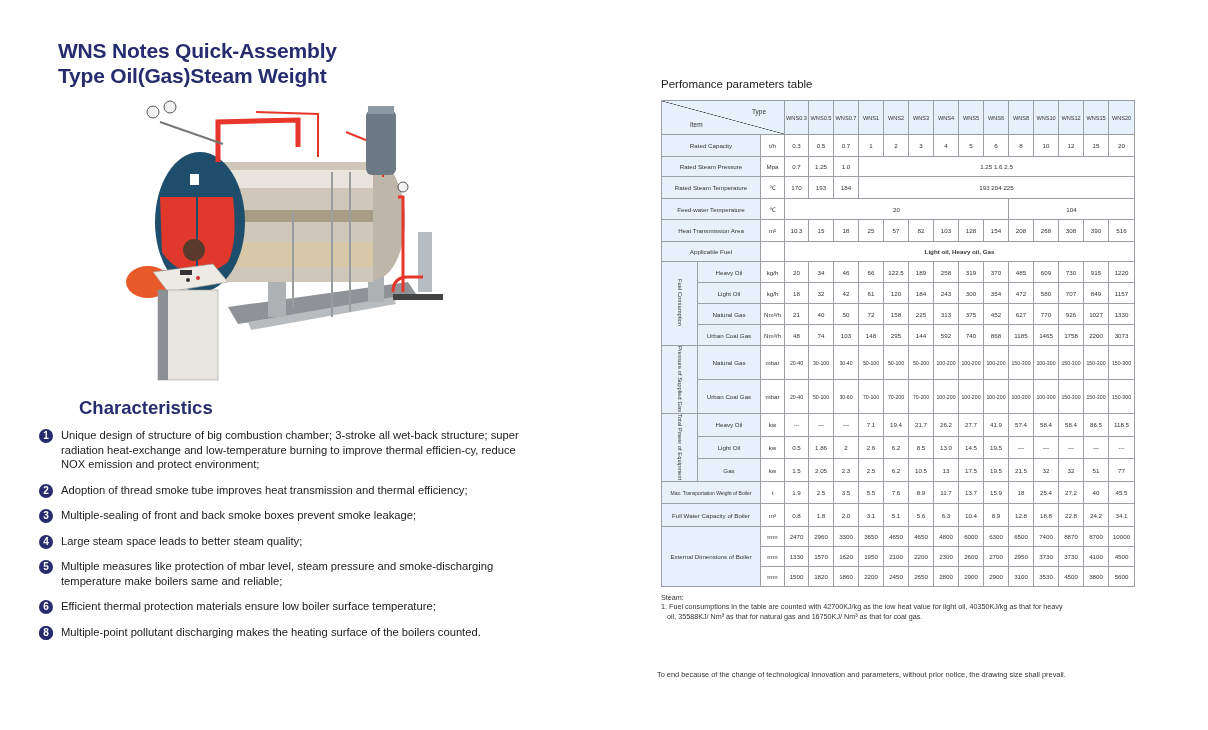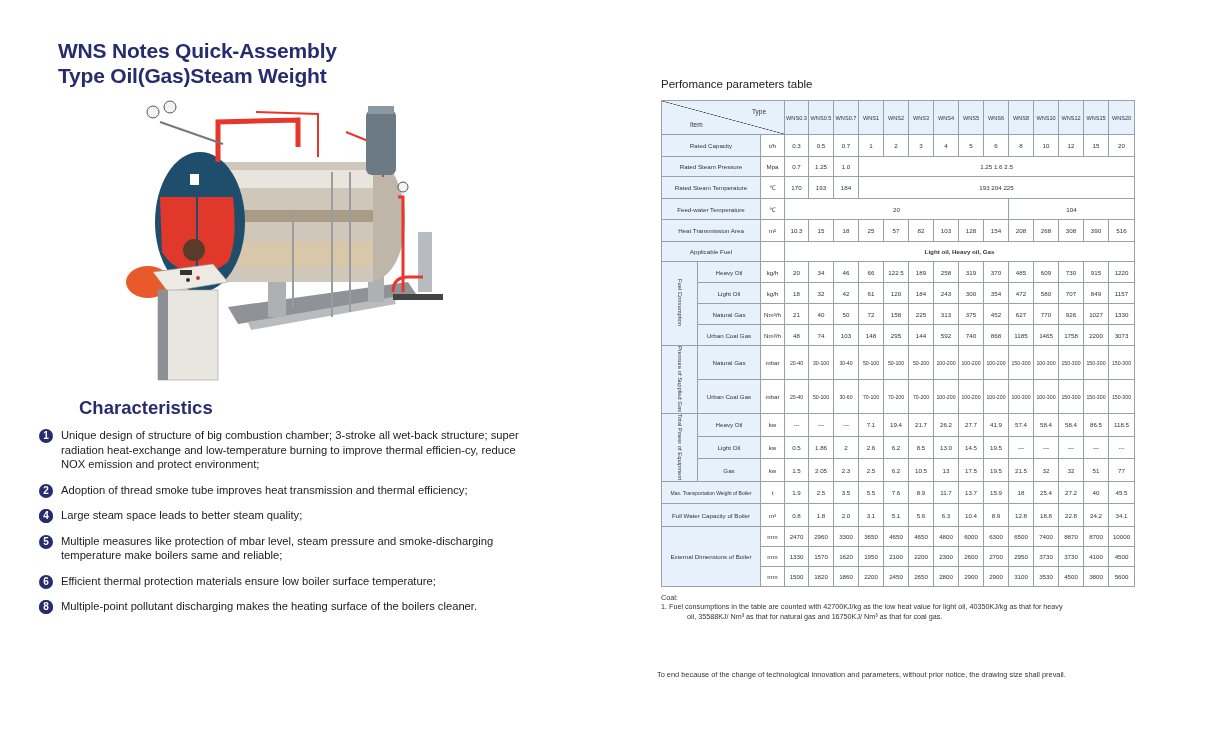--- a/index.html
+++ b/index.html
@@ -15,21 +15,21 @@
   table.perf { position:absolute; left:661px; top:100px; border-collapse:collapse; font-size:6.2px; color:#333; table-layout:fixed; width:473px; }
   table.perf td { border:1px solid #9aa0a6; text-align:center; vertical-align:middle; padding:0; white-space:nowrap; overflow:hidden; }
   table.perf td.lab { background:#e6f1fb; }
   table.perf td.hd { background:#e6f1fb; font-size:5.6px; }
   .diag { position:relative; height:33px; background:linear-gradient(to top right, transparent calc(50% - 0.6px), #444 50%, transparent calc(50% + 0.6px)); }
   .diag .t1 { position:absolute; right:18px; top:7px; font-size:6.5px; }
   .diag .t2 { position:absolute; left:28px; bottom:6px; font-size:6.5px; }
   .vert { writing-mode:vertical-rl; font-size:5.8px; line-height:6.5px; display:inline-block; }
   .notes { position:absolute; left:661px; top:593px; font-size:7.2px; line-height:9.4px; color:#333; width:480px; margin:0; }
   .notes p { margin:0; }
-  .notes .ind { padding-left:6px;margin-left:20px; }
+  .notes .ind { padding-left:6px; }
   .footer { position:absolute; left:657px; top:670px; font-size:7.4px; color:#333; margin:0; }
 </style>
 </head>
 <body>
 
 <h1 class="title">
   <span>WNS Notes Quick-Assembly</span><br>
   <span>Type Oil(Gas)Steam Weight</span>
 </h1>
 
@@ -82,26 +82,26 @@
   <path d="M280,105 L285,105 L285,200" fill="none" stroke="#e8362a" stroke-width="3"></path>
   <rect x="300" y="140" width="14" height="60" fill="#b7bcc0"></rect>
   <path d="M275,200 Q275,185 290,185 L305,185" fill="none" stroke="#e8362a" stroke-width="3"></path>
   <rect x="275" y="202" width="50" height="6" fill="#444"></rect>
 </svg>
 
 <h2 class="char-title">Characteristics</h2>
 <ul class="char-list">
   <li class="char-item" style="margin-bottom:11px"><span class="badge">1</span><span>Unique design of structure of big combustion chamber; 3-stroke all wet-back structure; super radiation heat-exchange and low-temperature burning to improve thermal efficien-cy, reduce NOX emission and protect environment;</span></li>
   <li class="char-item" style="margin-bottom:11px"><span class="badge">2</span><span>Adoption of thread smoke tube improves heat transmission and thermal efficiency;</span></li>
-  <li class="char-item" style="margin-bottom:11px"><span class="badge">3</span></li>
+  <li class="char-item" style="margin-bottom:11px"><span class="badge">3</span><span>Multiple-sealing of front and back smoke boxes prevent smoke leakage;</span></li>
   <li class="char-item" style="margin-bottom:11px"><span class="badge">4</span><span>Large steam space leads to better steam quality;</span></li>
   <li class="char-item" style="margin-bottom:11px"><span class="badge">5</span><span>Multiple measures like protection of mbar level, steam pressure and smoke-discharging temperature make boilers same and reliable;</span></li>
   <li class="char-item" style="margin-bottom:11px"><span class="badge">6</span><span>Efficient thermal protection materials ensure low boiler surface temperature;</span></li>
   <li class="char-item" style="margin-bottom:11px"><span class="badge">7</span></li>
-  <li class="char-item"><span class="badge">8</span><span>Multiple-point pollutant discharging makes the heating surface of the boilers cleaner.</span></li>
+  <li class="char-item"><span class="badge">8</span><span>Multiple-point pollutant discharging makes the heating surface of the boilers counted.</span></li>
 </ul>
 
 <p class="table-title">Perfomance parameters table</p>
 
 <table class="perf">
   <colgroup>
     <col style="width:36px">
       <col style="width:63px">
       <col style="width:24px">
     <col style="width:24px">
@@ -455,18 +455,18 @@
         <td>3100</td>
         <td>3530</td>
         <td>4500</td>
         <td>3800</td>
         <td>5600</td>
       </tr>
     </tbody>
 </table>
 
 <div class="notes">
-  <p>Coal:</p>
+  <p>Steam:</p>
   <p>1. Fuel consumptions in the table are counted with 42700KJ/kg as the low heat value for light oil, 40350KJ/kg  as  that for heavy</p>
   <p class="ind">oil, 35588KJ/ Nm³ as that for natural gas and 16750KJ/ Nm³ as that for coal gas.</p>
 </div>
 
 <p class="footer">To end because of the change of technological innovation and parameters, without prior notice, the drawing size shall prevail.</p>
 
 </body></html>

